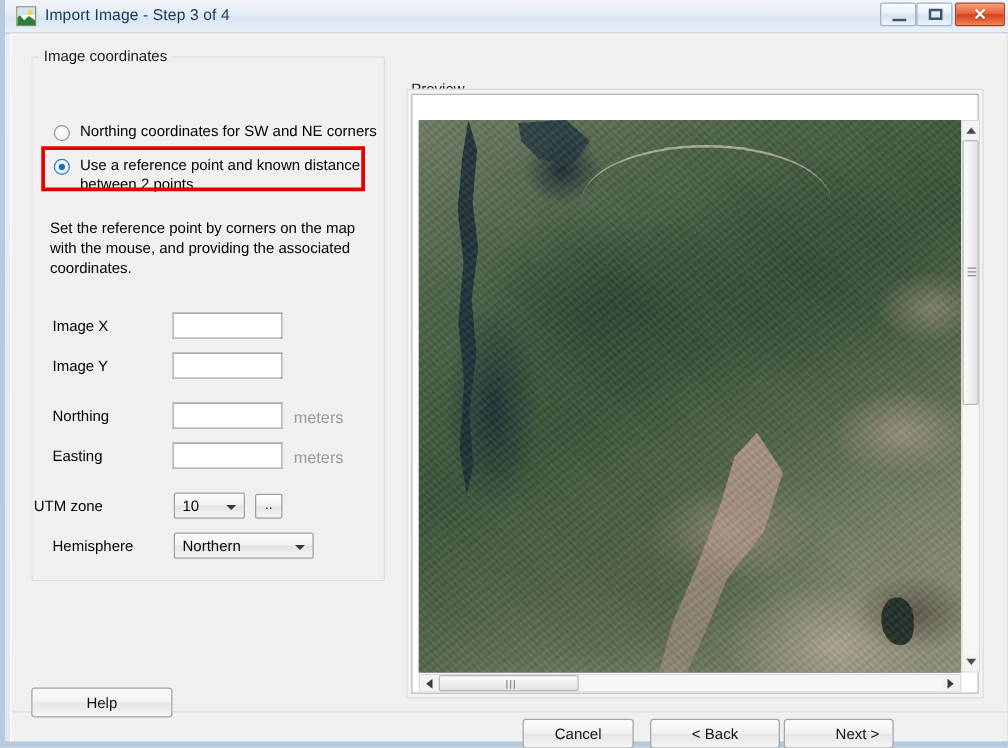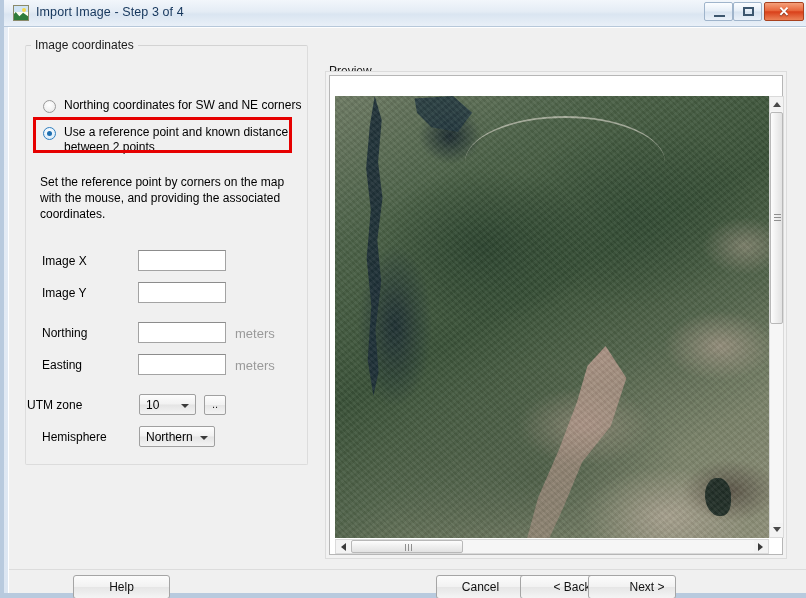--- a/index.html
+++ b/index.html
@@ -95,21 +95,21 @@
   #lbl-utm{left:18px;top:370px;}
   #lbl-hemi{left:33px;top:402px;}
   .combo{position:absolute;box-sizing:border-box;height:21px;
     border:1px solid #a0a0a0;border-radius:2px;
     background:linear-gradient(to bottom,#fdfdfd 0%,#f1f1f1 48%,#e4e4e4 52%,#f3f3f3 100%);}
   .combo .ctext{position:absolute;left:6px;top:3px;font-size:12px;color:#000;}
   .combo .arrowbox{position:absolute;right:1px;top:1px;bottom:1px;width:17px;}
   .combo .arrow{position:absolute;right:5px;top:8px;width:0;height:0;
     border-left:4px solid transparent;border-right:4px solid transparent;border-top:4px solid #3a3a3a;}
   #cb-utm{left:130px;top:366px;width:57px;}
-  #cb-hemi{left:130px;top:398px;width:76px;text-decoration:underline;}
+  #cb-hemi{left:130px;top:398px;width:112px;text-decoration:underline;}
   .smallbtn{position:absolute;box-sizing:border-box;height:20px;width:22px;
     border:1px solid #a0a0a0;border-radius:2px;
     background:linear-gradient(to bottom,#fdfdfd 0%,#f2f2f2 48%,#e6e6e6 52%,#f4f4f4 100%);
     font-size:11px;text-align:center;line-height:17px;color:#222;}
   #btn-dots{left:195px;top:367px;}
   
   #preview-frame{position:absolute;left:316px;top:43px;width:462px;height:488px;
     box-sizing:border-box;background:#f2f2f2;border:1px solid #dcdcdc;}
   #preview-inner{position:absolute;left:320px;top:47px;width:454px;height:480px;
     box-sizing:border-box;background:#ffffff;border:1px solid #b6b6b6;overflow:hidden;}
@@ -161,24 +161,24 @@
   .tri.right{border-top:4px solid transparent;border-bottom:4px solid transparent;border-left:5px solid #3a3a3a;}
   .grip{position:absolute;background:#8f8f8f;}
   
   #footer-sep{position:absolute;left:0;top:541px;width:798px;height:1px;background:#dcdcdc;}
   .btn{position:absolute;box-sizing:border-box;height:24px;
     border:1px solid #a5a5a5;border-radius:3px;
     background:linear-gradient(to bottom,#fcfcfc 0%,#f2f2f2 48%,#e6e6e6 52%,#f4f4f4 100%);
     font-size:12px;color:#111;text-align:center;line-height:22px;}
   .btn.disabled{color:#a6a6a6;border-color:#cfcfcf;
     background:linear-gradient(to bottom,#f7f7f7 0%,#f2f2f2 100%);}
-  #btn-help{left:16px;top:547px;width:97px;margin-left:48px;}
-  #btn-cancel{left:427px;top:547px;width:89px;}
+  #btn-help{left:16px;top:522px;width:113px;}
+  #btn-cancel{left:409px;top:547px;width:89px;}
   #btn-back{left:511px;top:547px;width:104px;}
-  #btn-next{left:579px;top:547px;width:88px;padding-left:30px;}
+  #btn-next{left:618px;top:547px;width:88px;padding-left:30px;}
   #btn-finish{left:703px;top:547px;width:88px;}
 </style>
 </head>
 <body>
 
 <div id="window">
 
   <div id="titlebar">
     <div id="app-icon">
       <div class="sky"></div>

